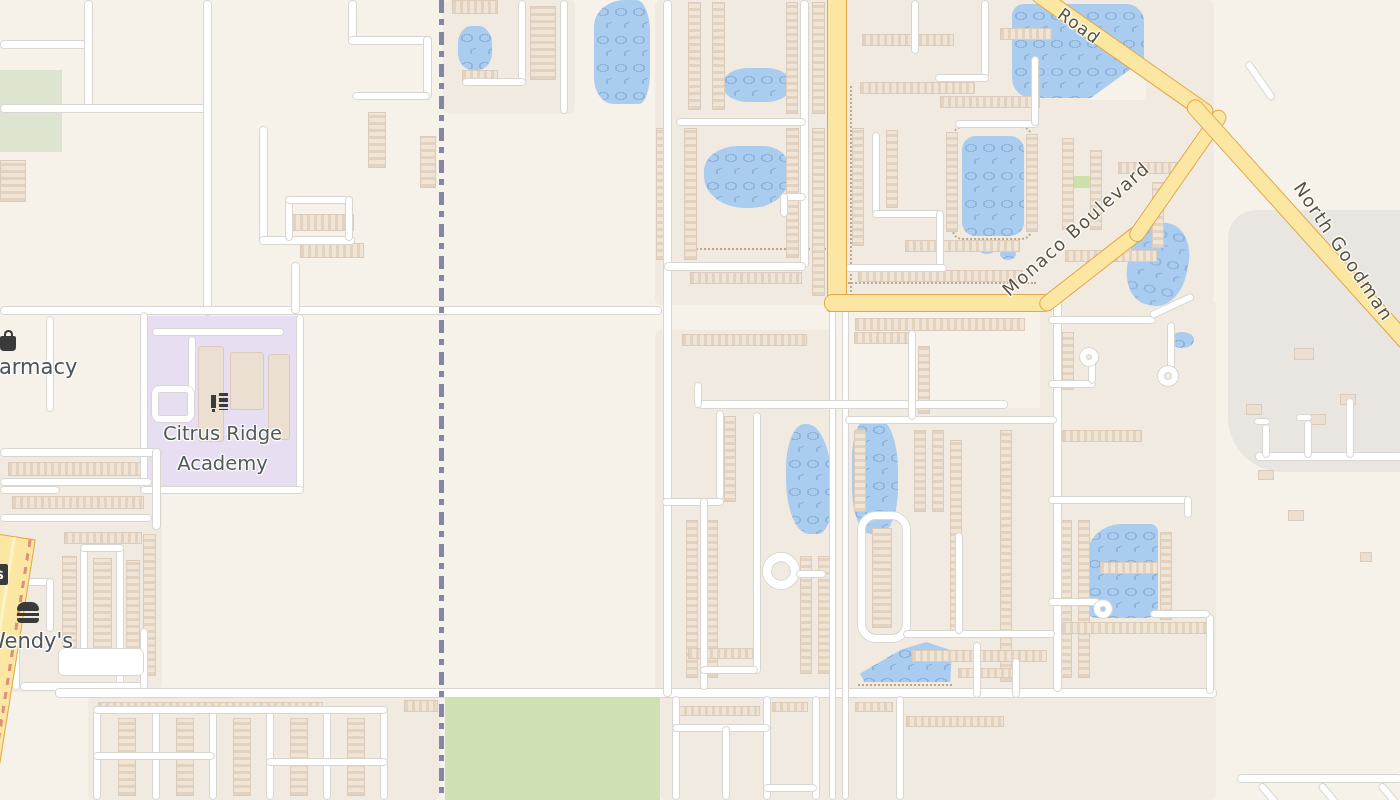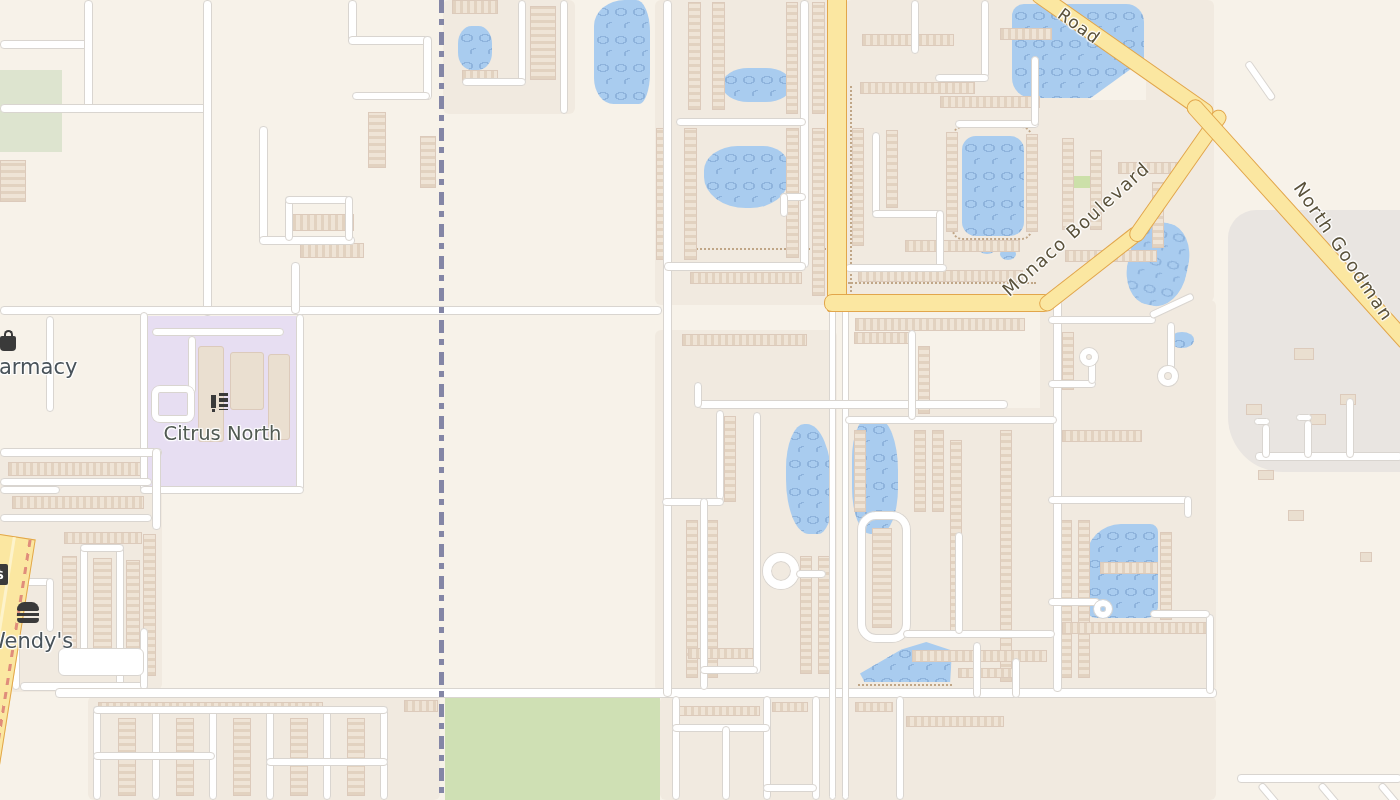--- a/index.html
+++ b/index.html
@@ -307,19 +307,20 @@
   <div class="icon" style="left:211px;top:393px;width:20px;height:20px">
     <div style="position:absolute;left:0;top:2px;width:5px;height:13px;background:#3a3a3a"></div>
     <div style="position:absolute;left:1px;top:16px;width:3px;height:3px;background:#3a3a3a"></div>
     <div style="position:absolute;left:8px;top:0;width:9px;height:17px;background:repeating-linear-gradient(180deg,#3a3a3a 0 3.5px,rgba(0,0,0,0) 3.5px 5.5px)"></div>
   </div>
   <div class="icon" style="left:-9px;top:564px;width:17px;height:21px;background:#3a3a3a;border-radius:2px;color:#fff;font-size:13px;font-weight:bold;text-align:center;line-height:21px">$</div>
 
   <div class="lbl" style="left:-27px;top:355px">Pharmacy</div>
   <div class="lbl" style="left:-15px;top:629px">Wendy's</div>
   <div class="lbl" style="left:140px;top:419px;width:165px;text-align:center;font-size:19.5px;line-height:1.55;color:#515a53">
-    <span style="display:block">Citrus North</span>
+    <span style="display:block">Citrus Ridge</span>
+    <span style="display:block">Academy</span>
   </div>
   <div class="rlbl" style="left:1060px;top:2px;transform:rotate(36deg);transform-origin:0 50%">Road</div>
   <div class="rlbl" style="left:1005px;top:282px;font-size:18px;letter-spacing:1.5px;transform:rotate(-42deg);transform-origin:0 50%">Monaco Boulevard</div>
   <div class="rlbl" style="left:1307px;top:178px;font-size:18px;letter-spacing:1.5px;transform:rotate(56deg);transform-origin:0 0">North Goodman</div>
 
 </div>
 
 </body></html>

